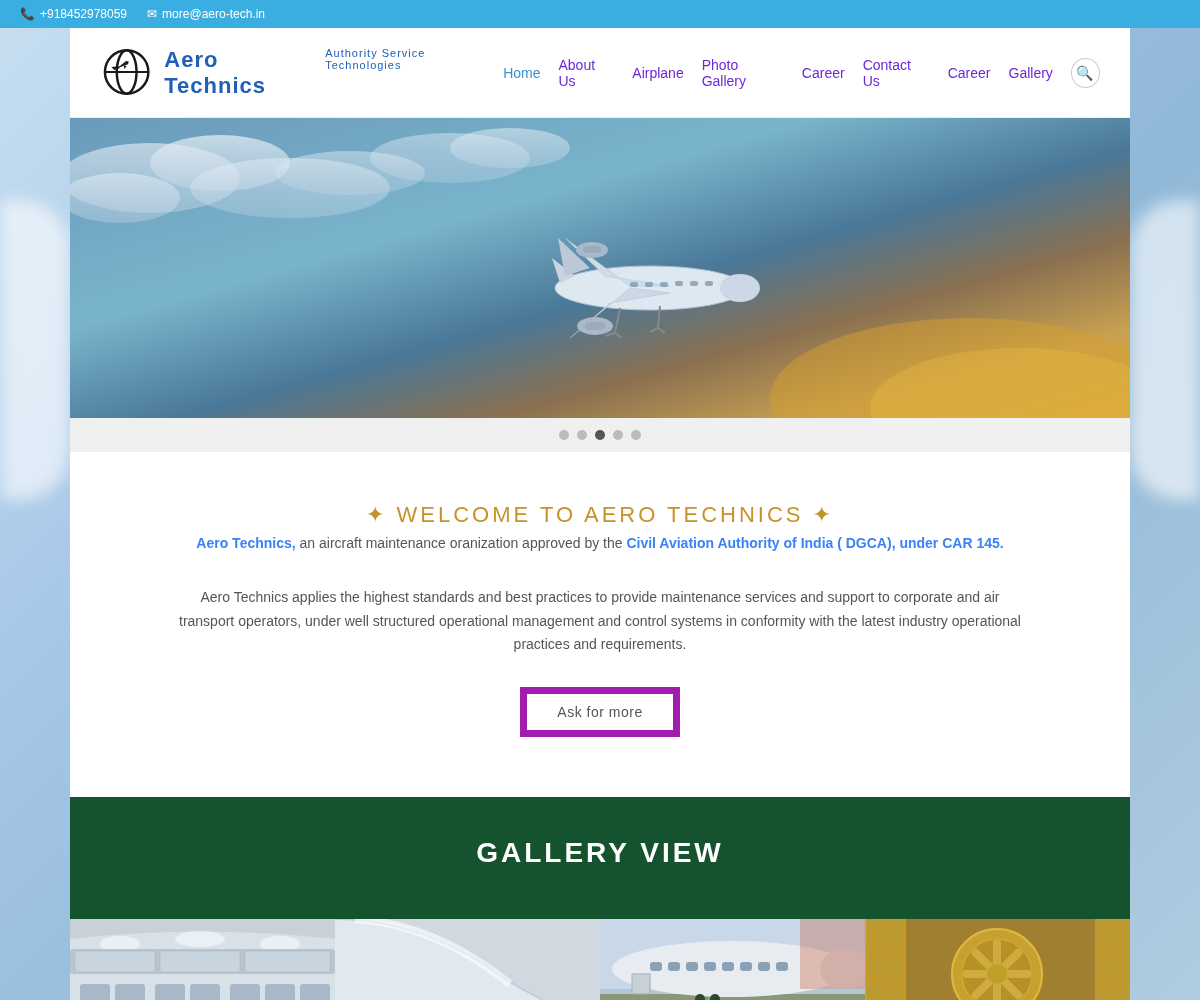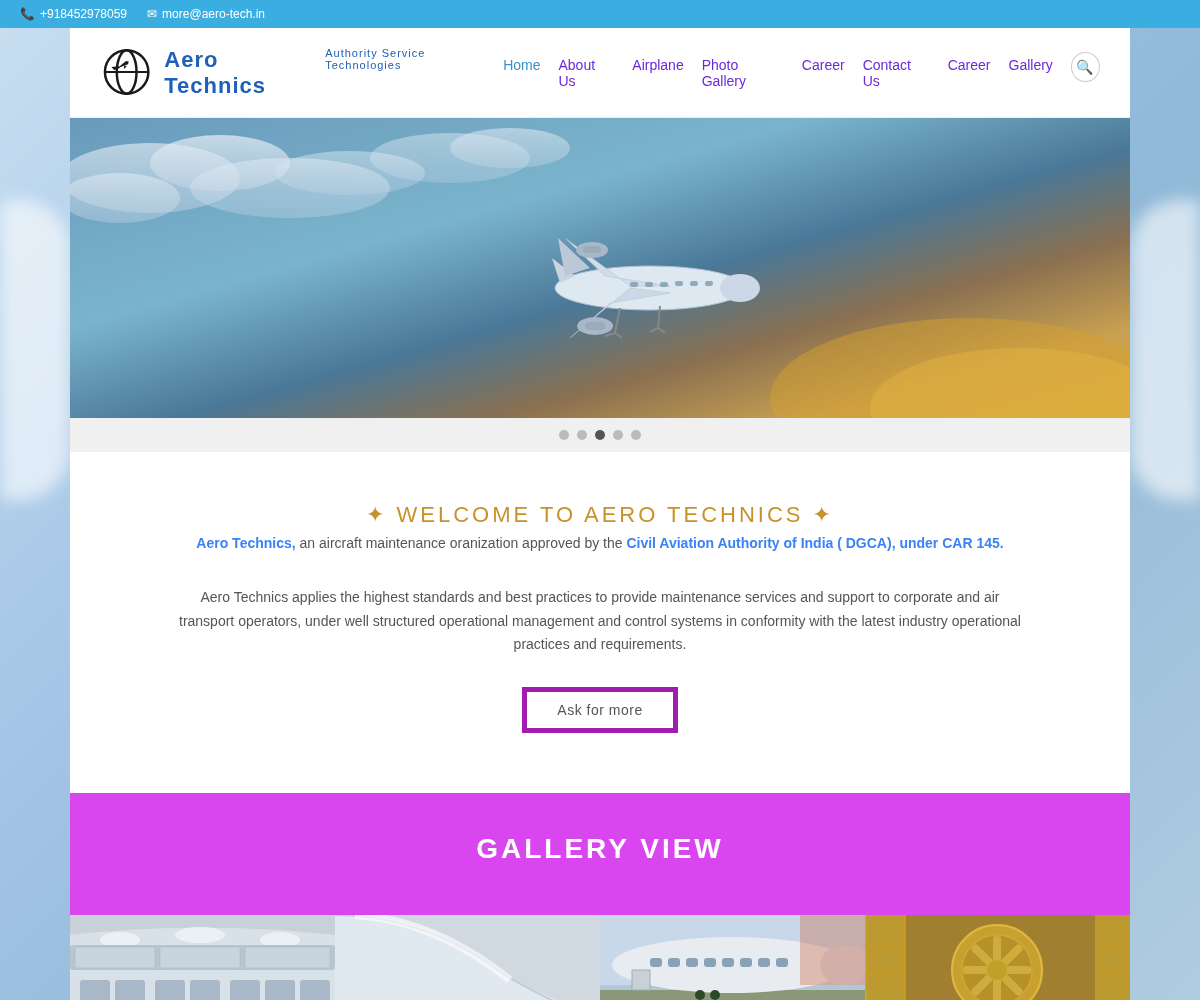--- a/index.html
+++ b/index.html
@@ -76,21 +76,21 @@
       font-weight: bold;
       letter-spacing: 1px;
     }
     .logo-subtitle {
       color: #2060b8;
       font-size: 11px;
       letter-spacing: 1px;
     }
     .nav {
       display: flex;
-      align-items: flex-start;
+      align-items: center;
       gap: 18px;
     }
     .nav-item {
       color: #6d28d9;
       font-size: 14px;
       cursor: pointer;
       text-decoration: none;
       padding: 5px 0;
     }
     .nav-item.active {
@@ -166,31 +166,31 @@
       max-width: 850px;
       margin: 0 auto 30px;
     }
     .welcome-body strong {
       font-weight: bold;
       color: #3b82f6;
     }
     .ask-btn {
       display: inline-block;
       padding: 10px 30px;
-      border: 5px solid #a21caf;
+      border: 7px solid #a21caf;
       color: #555;
       font-size: 14px;
       cursor: pointer;
       background: white;
       letter-spacing: 0.5px;
     }
 
     
     .gallery-section {
-      background: #d946ef;
+      background: #14532d;
       padding: 40px 0 50px;
       text-align: center;
     }
     .gallery-title {
       color: white;
       font-size: 28px;
       font-weight: bold;
       letter-spacing: 3px;
       text-transform: uppercase;
     }

